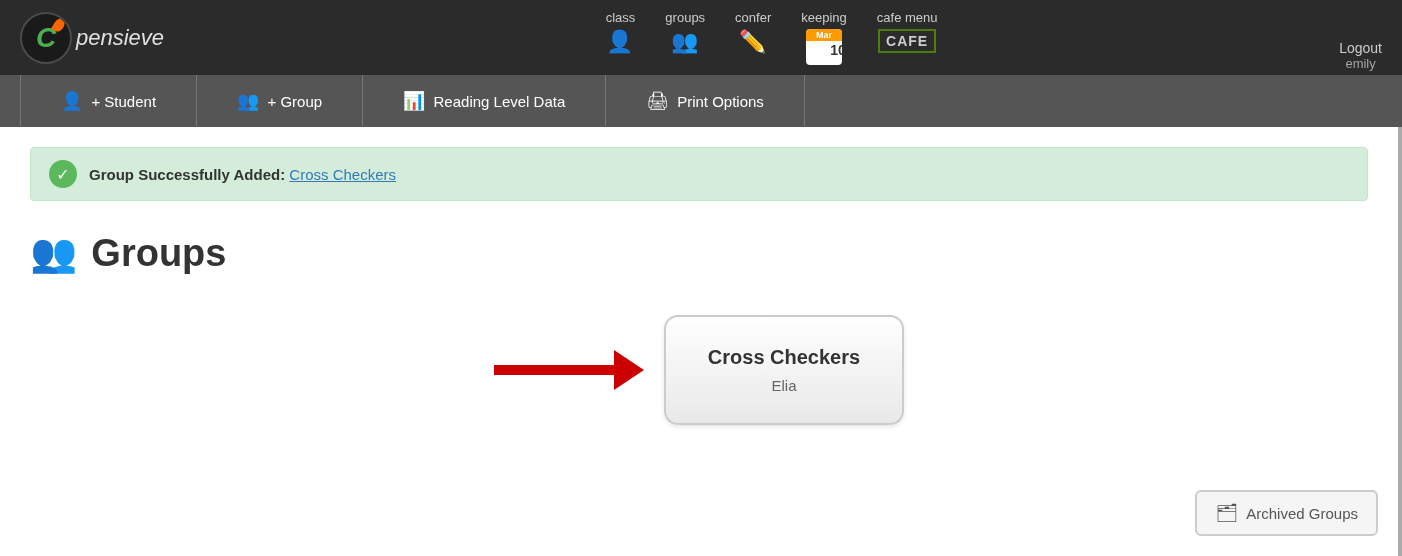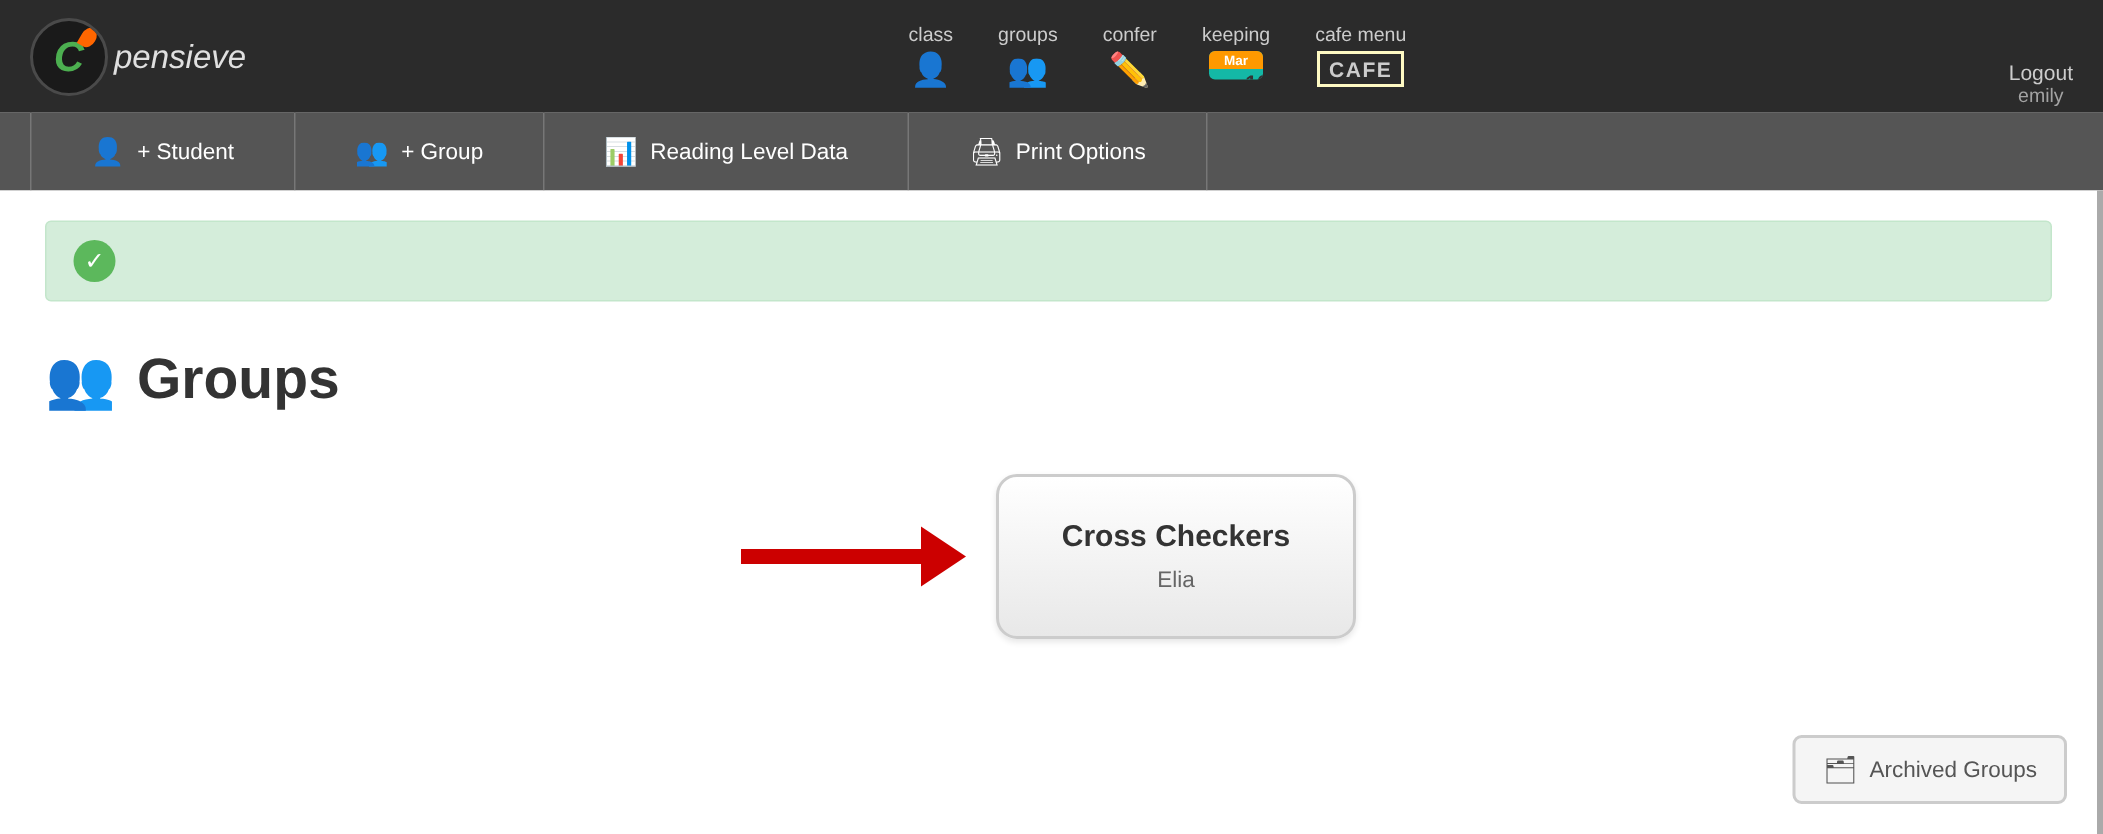--- a/index.html
+++ b/index.html
@@ -73,24 +73,24 @@
     }
     .nav-item-label {
       font-size: 13px;
       margin-bottom: 4px;
     }
     .nav-icon {
       font-size: 22px;
       color: #ccc;
     }
     .calendar-icon-box {
-      background: #14b8a6;
+      background: #ffffff;
       border-radius: 4px;
       width: 36px;
-      height: 19px;
+      height: 36px;
       display: flex;
       flex-direction: column;
       align-items: center;
       justify-content: flex-start;
       overflow: hidden;
     }
     .calendar-top {
       background: #ff9900;
       width: 100%;
       text-align: center;
@@ -100,21 +100,21 @@
       padding: 1px 0;
     }
     .calendar-day {
       font-size: 14px;
       font-weight: bold;
       color: #333;
       line-height: 1.4;
       margin-left: 28px;
     }
     .cafe-box {
-      border: 2px solid #fef9c3;
+      border: 2px solid #4d7c0f;
       padding: 2px 6px;
       font-size: 14px;
       color: #ccc;
       font-weight: bold;
       letter-spacing: 1px;
     }
     .checkmark-icon {
       font-size: 28px;
       color: #ccc;
     }
@@ -353,20 +353,24 @@
   <div class="toolbar-item">
     <span class="toolbar-icon">🖨</span>
     <span>Print Options</span>
   </div>
 </div>
 
 <div class="main-content">
 
   <div class="success-banner">
     <div class="success-icon">✓</div>
+    <div class="success-text">
+      <strong>Group Successfully Added:</strong>
+      <span class="success-link">Cross Checkers</span>
+    </div>
   </div>
 
   <div class="groups-heading">
     <span class="groups-icon">👥</span>
     <span class="groups-title">Groups</span>
   </div>
 
   <div class="group-cards-area">
     <div class="red-arrow">
       <div class="arrow-body"></div>

